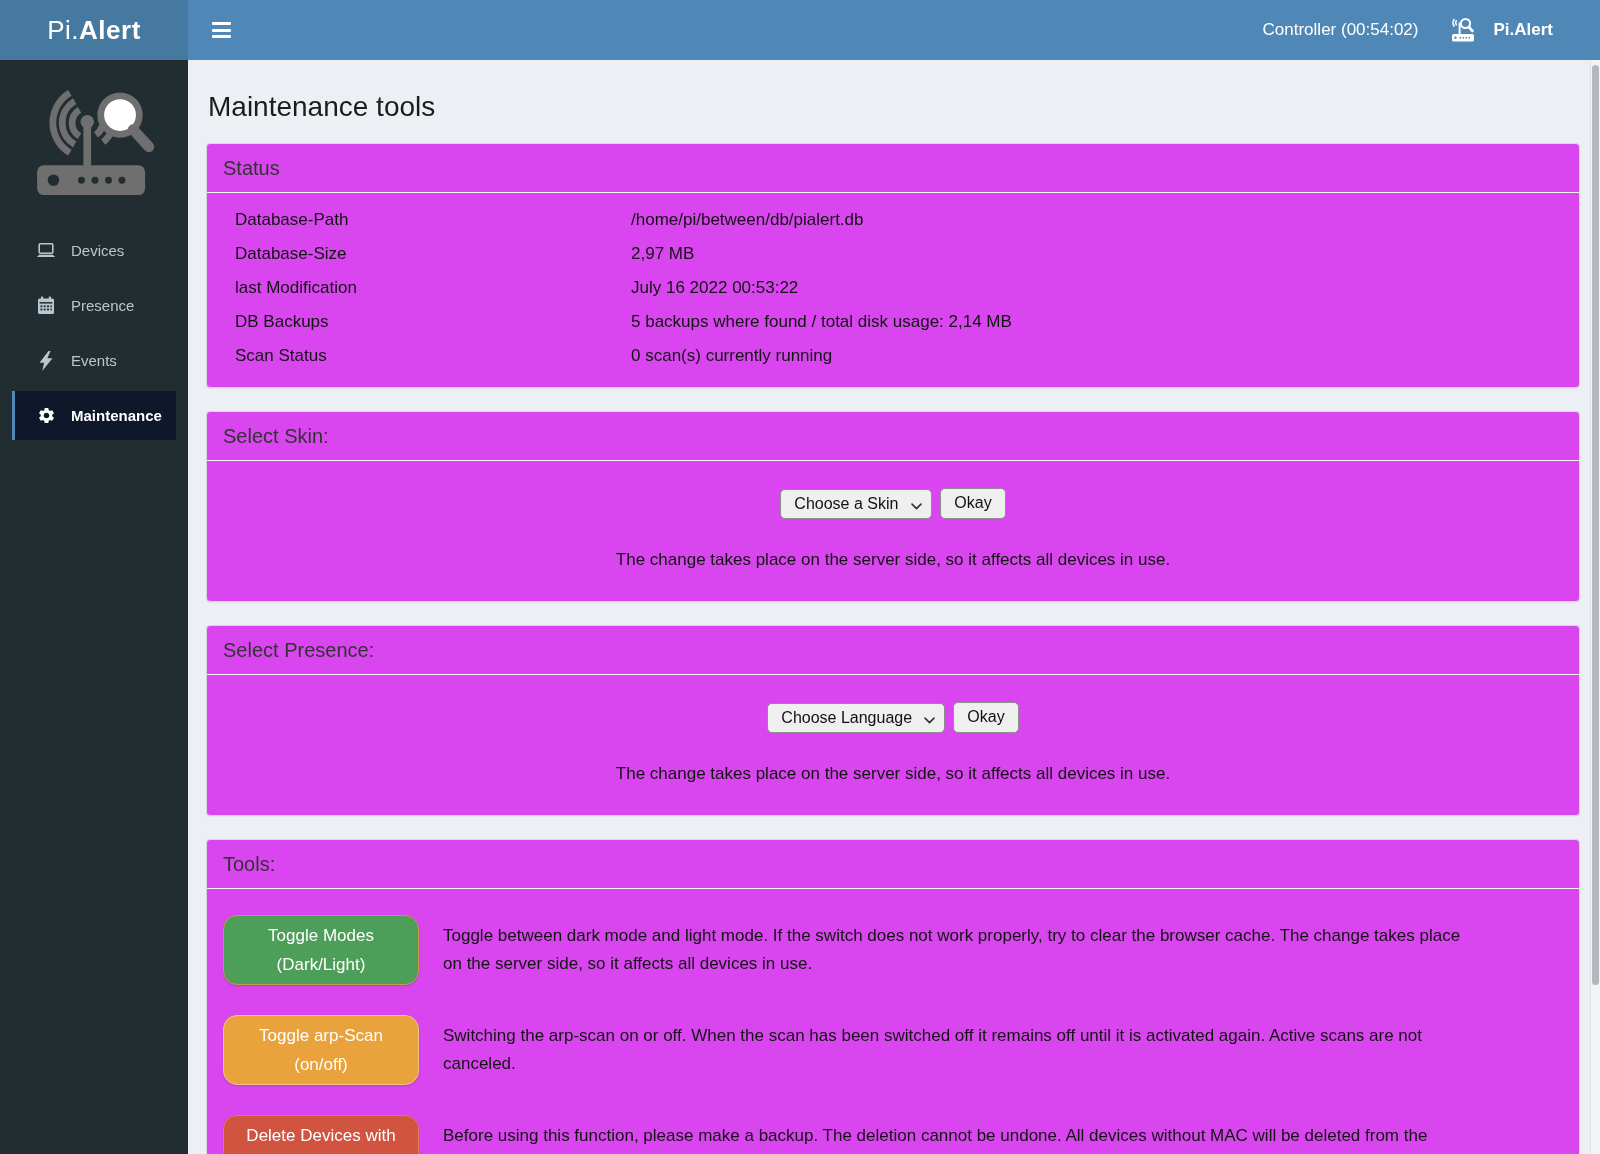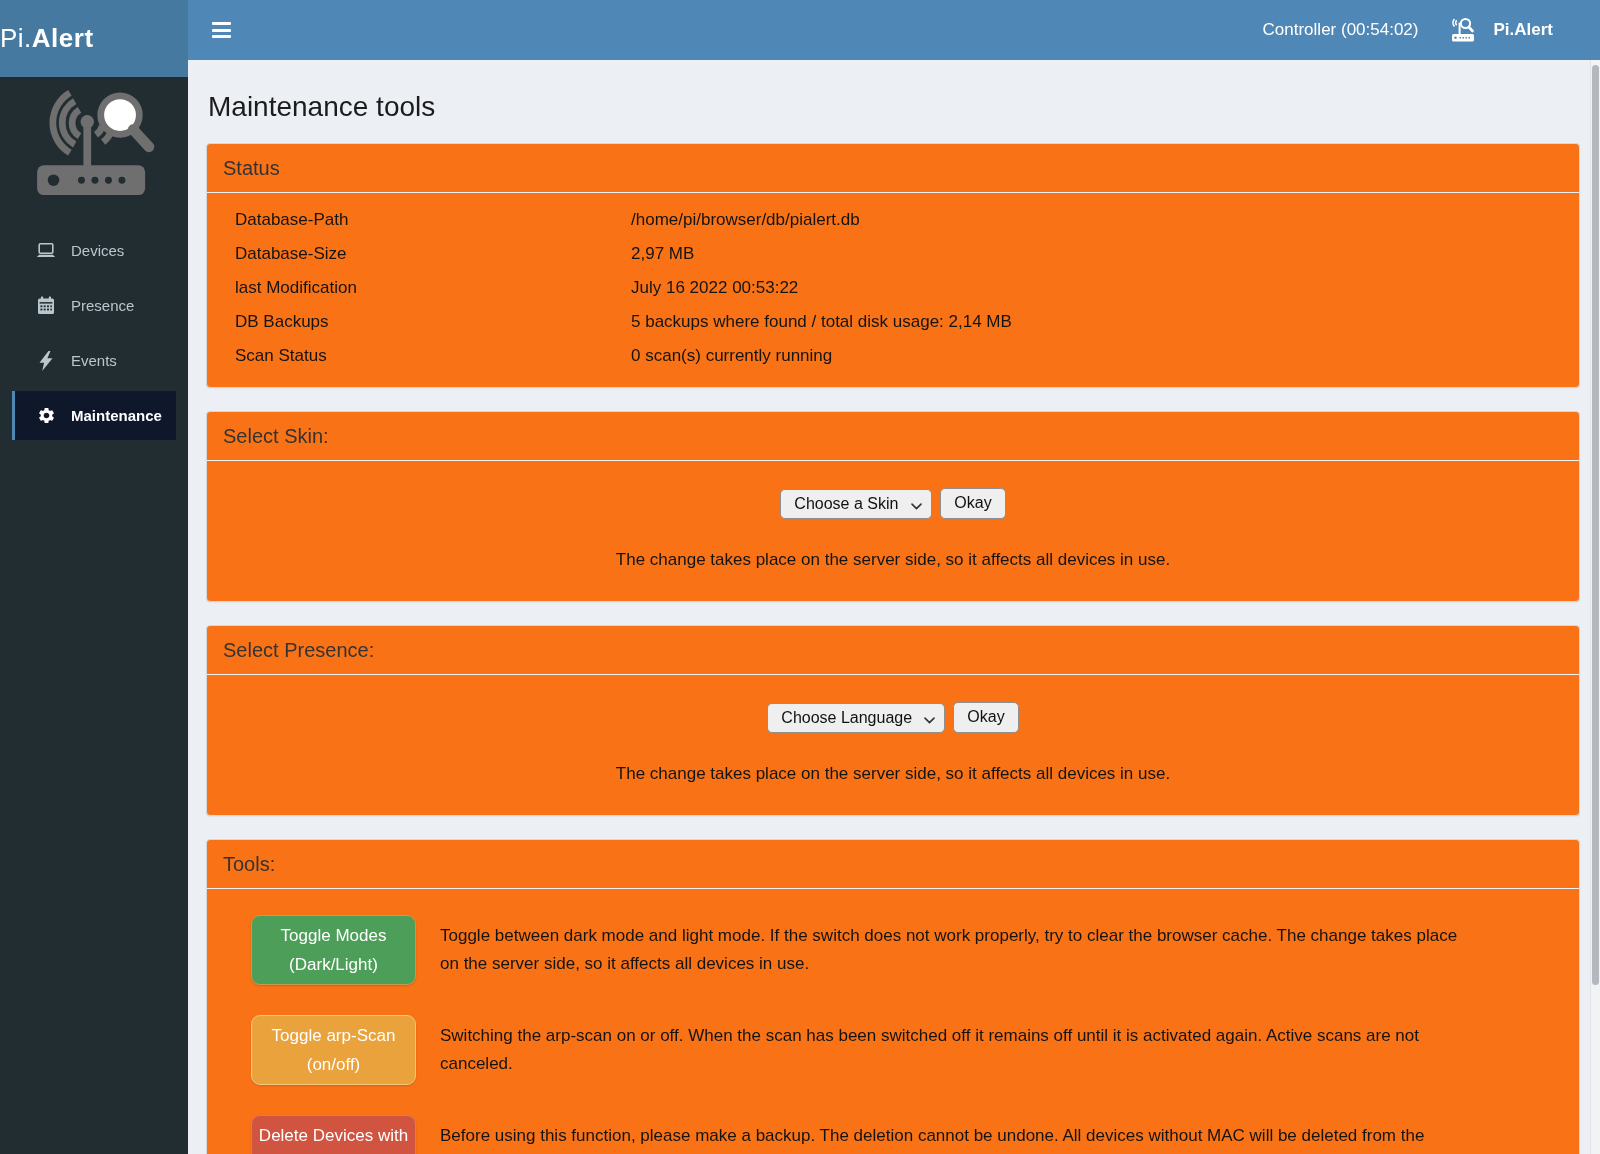--- a/index.html
+++ b/index.html
@@ -7,21 +7,21 @@
   body {
     width:1600px; height:1154px; overflow:hidden;
     font-family:"Liberation Sans","DejaVu Sans",sans-serif;
     background:#ecf0f5; color:#141414;
   }
   .app { position:relative; width:1600px; height:1154px; overflow:hidden; }
 
   
   .topbar { position:absolute; top:0; left:0; width:1600px; height:60px; display:flex; z-index:20; }
   .logo {
-    width:188px; height:77px; display:flex; align-items:center; 
+    width:188px; height:60px; display:flex; align-items:center; justify-content:center;
     color:#fff; font-size:26px; letter-spacing:.5px; cursor:pointer;
   }
   .logo .light { font-weight:300; }
   .logo .bold  { font-weight:700; }
   .navbar { flex:1; display:flex; align-items:center; position:relative; }
   .hamburger { background:transparent; border:none; margin-left:16px; padding:9px 8px; cursor:pointer;
                display:flex; flex-direction:column; gap:3.5px; }
   .hamburger .bar { width:19px; height:3px; background:#fff; border-radius:1px; }
   .nav-right { margin-left:auto; display:flex; align-items:center; padding-right:47px; color:#fff; font-size:17px; }
   .controller-text { margin-right:28px; font-weight:400; }
@@ -37,21 +37,21 @@
     padding-left:24px; color:#b8c7ce; font-size:15px; cursor:pointer;
   }
   .menu-item .mi-icon { width:20px; display:flex; justify-content:center; align-items:center; }
   .menu-item.active { color:#fff; font-weight:700; padding-left:21px; border-left:3px solid #4f88b7; }
 
   
   .main { position:absolute; top:60px; left:188px; width:1412px; height:1094px;
           padding:10px 20px 0 18px; overflow:hidden; }
   h1.page-title { font-size:28px; font-weight:500; color:#1c1c1c; margin:21px 0 20px 2px; }
 
-  .box { background:#f97316; border:1px solid #d5d9de; border-radius:4px; margin-bottom:23px;
+  .box { background:#d946ef; border:1px solid #d5d9de; border-radius:4px; margin-bottom:23px;
          box-shadow:0 1px 1px rgba(0,0,0,.05); }
   .box-header { padding:13px 16px 12px; font-size:20px; color:#333; border-bottom:1px solid #f1f1f1; }
   .box-body { padding:10px 16px 14px; }
 
   
   .status-row { display:flex; padding:7px 12px; font-size:17px; color:#141414; }
   .s-label { width:396px; flex-shrink:0; }
   .s-value { flex:1; }
 
   
@@ -64,22 +64,22 @@
   }
   .select-ctl .chev { position:absolute; right:10px; top:50%; transform:translateY(-44%); pointer-events:none; }
   .okay-btn { background:#efefef; border:1px solid #8f8f8f; border-radius:5px;
               font-size:16px; font-family:inherit; color:#111; padding:5px 13px 6px; cursor:pointer; }
   .panel-note { text-align:center; font-size:17px; color:#141414; margin:31px 0 17px; }
 
   
   .tool-row { display:flex; align-items:center; margin:16px 0 30px; }
   .tool-row:last-child { margin-bottom:0; }
   .tool-btn {
-    width:165px; min-height:70px; margin-left:28px; flex-shrink:0;
-    border-radius:9px; border:1px solid transparent; color:#fff;
+    width:196px; min-height:70px; flex-shrink:0;
+    border-radius:14px; border:1px solid transparent; color:#fff;
     font-size:17px; line-height:29px; font-family:inherit;
     display:flex; align-items:center; justify-content:center; text-align:center;
     white-space:pre-line; cursor:pointer; box-shadow:0 1px 2px rgba(0,0,0,.15);
   }
   .tool-desc { margin-left:24px; font-size:17px; line-height:28.5px; color:#141414; max-width:1030px; }
 
   
   .scrollbar { position:absolute; right:0; top:60px; width:10px; height:1094px;
                background:#f2f3f5; border-left:1px solid #e0e2e4; }
   .scroll-thumb { position:absolute; left:1px; top:5px; width:7px; height:920px;
@@ -196,21 +196,21 @@
   </aside>
 
   <main class="main">
     <h1 class="page-title">Maintenance tools</h1>
 
     <section class="box">
       <div class="box-header">Status</div>
       <div class="box-body">
         <div class="status-row">
           <div class="s-label">Database-Path</div>
-          <div class="s-value">/home/pi/browser/db/pialert.db</div>
+          <div class="s-value">/home/pi/between/db/pialert.db</div>
         </div>
         <div class="status-row">
           <div class="s-label">Database-Size</div>
           <div class="s-value">2,97 MB</div>
         </div>
         <div class="status-row">
           <div class="s-label">last Modification</div>
           <div class="s-value">July 16 2022 00:53:22</div>
         </div>
         <div class="status-row">

